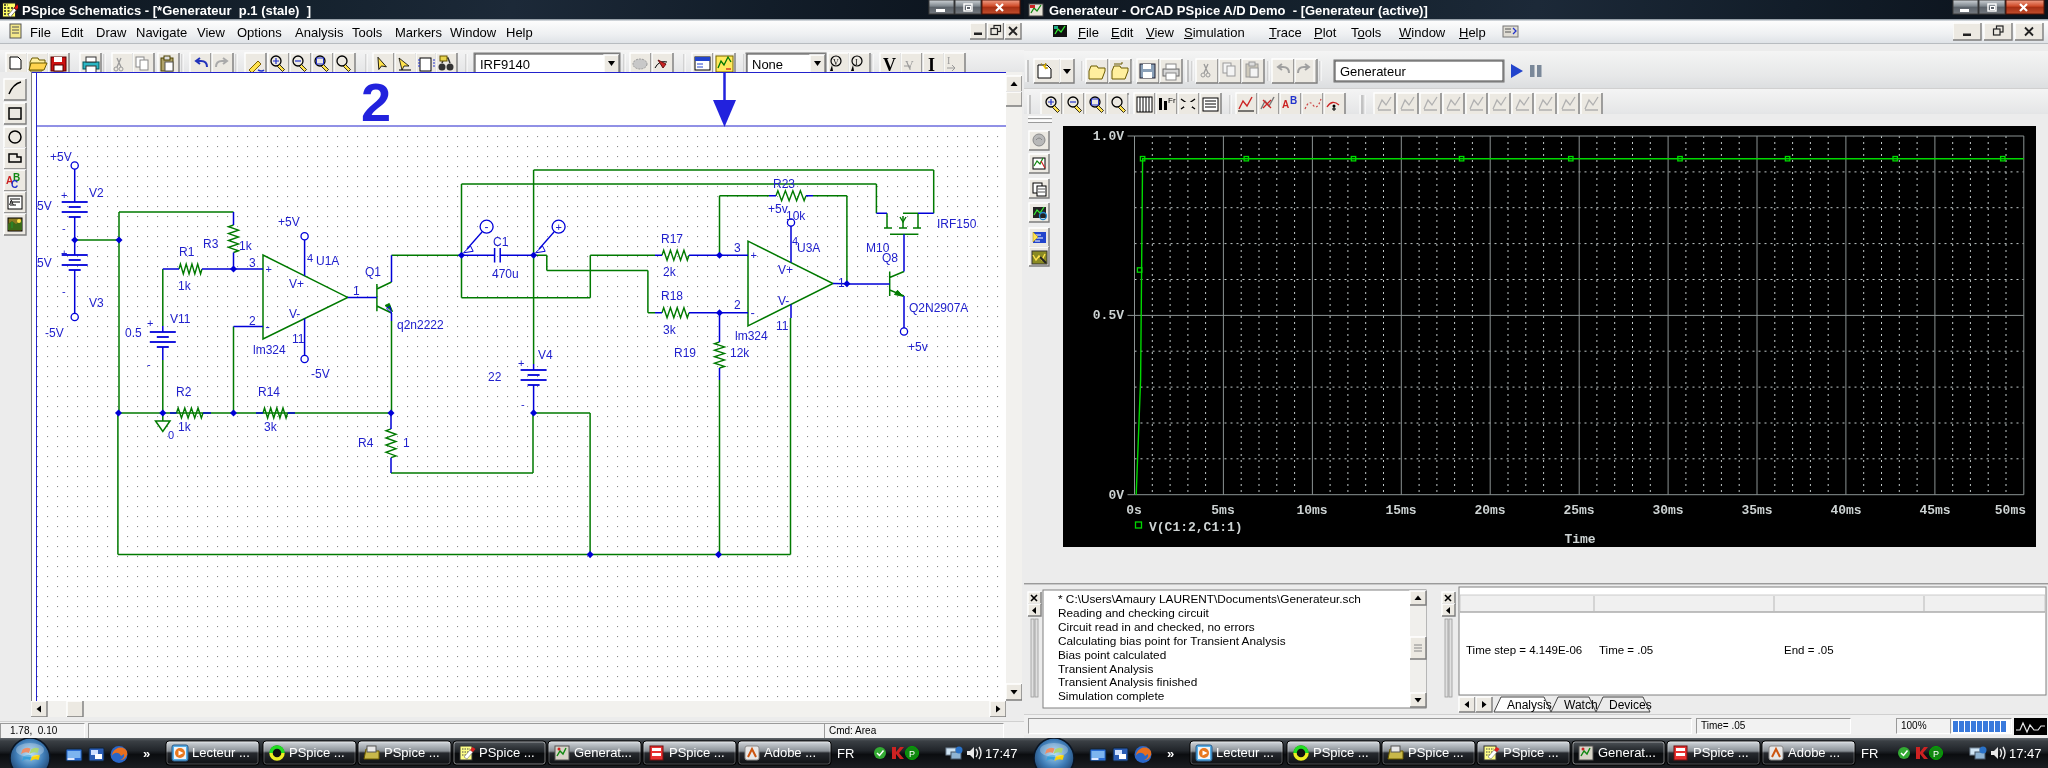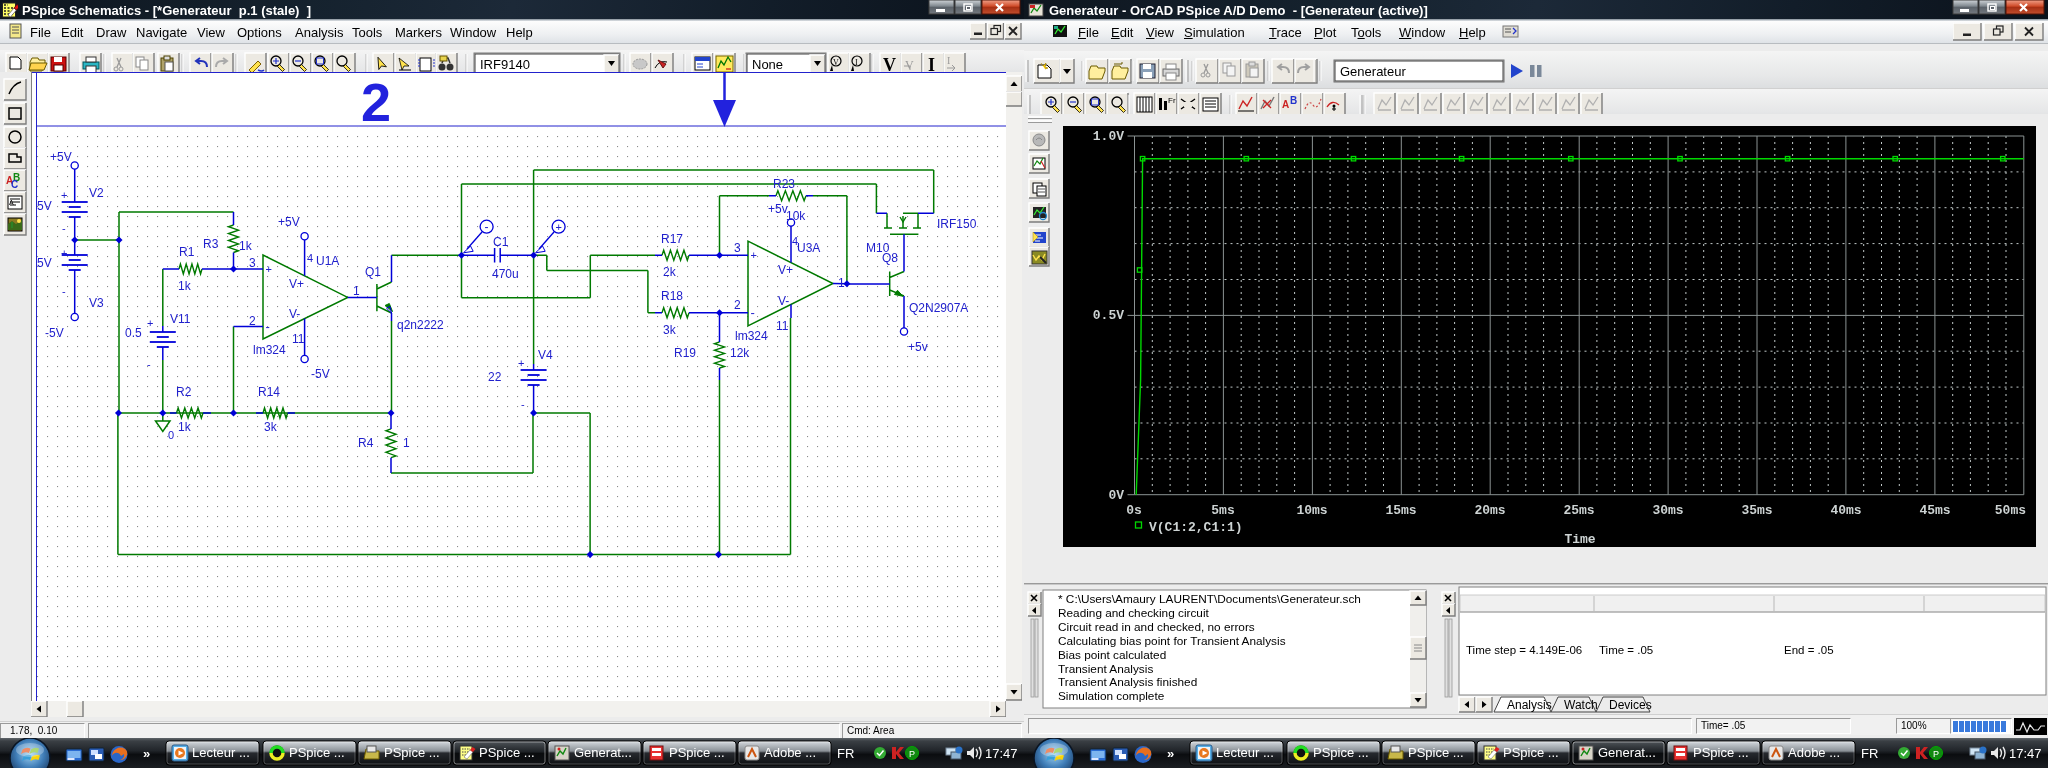--- a/index.html
+++ b/index.html
@@ -495,21 +495,21 @@
             <rect x="959" y="0" width="16" height="16" fill="#ece9e2"></rect>
             <path d="M959,16 V0 H975" stroke="#ffffff" stroke-width="1.4" fill="none"></path>
             <path d="M959,16 H975 V0" stroke="#7c7c7c" stroke-width="1.4" fill="none"></path>
             <path d="M965.0,4.5 L965.0,11.5 L969.5,8.0 Z" fill="#000"></path>
           </svg>
         </div>
     </div>
     <div class="statusbar" style="left:0; top:721px; width:1024px; height:17px; border-top:1px solid #d0d0d0;">
       <div class="sfield" style="left:0; top:1px; width:85px; padding-left:9px;">1.78,  0.10</div>
       <div class="sfield" style="left:88px; top:1px; width:752px;"></div>
-      <div class="sfield" style="left:842px; top:1px; width:180px;">Cmd: Area</div>
+      <div class="sfield" style="left:824px; top:1px; width:180px;">Cmd: Area</div>
     </div>
   </div>
 
   <div class="abs" id="rwin" style="left:1024px; top:0; width:1024px; height:738px; background:#ececec;">
     <div class="titlebar" style="left:0;">
       <div class="abs" style="left:4px; top:2px; width:16px; height:16px;">
           <svg class="abs" style="left:0;top:0;" width="16" height="16" viewBox="0 0 16 16" xmlns="http://www.w3.org/2000/svg">
             <rect x="1" y="2" width="14" height="12" fill="#e8e4d8" stroke="#444"></rect>
             <path d="M3,11 l3,-5 l3,3 l4,-6" stroke="#118811" stroke-width="1.3" fill="none"></path>
             <rect x="2" y="3" width="5" height="3" fill="#cc2222"></rect>

